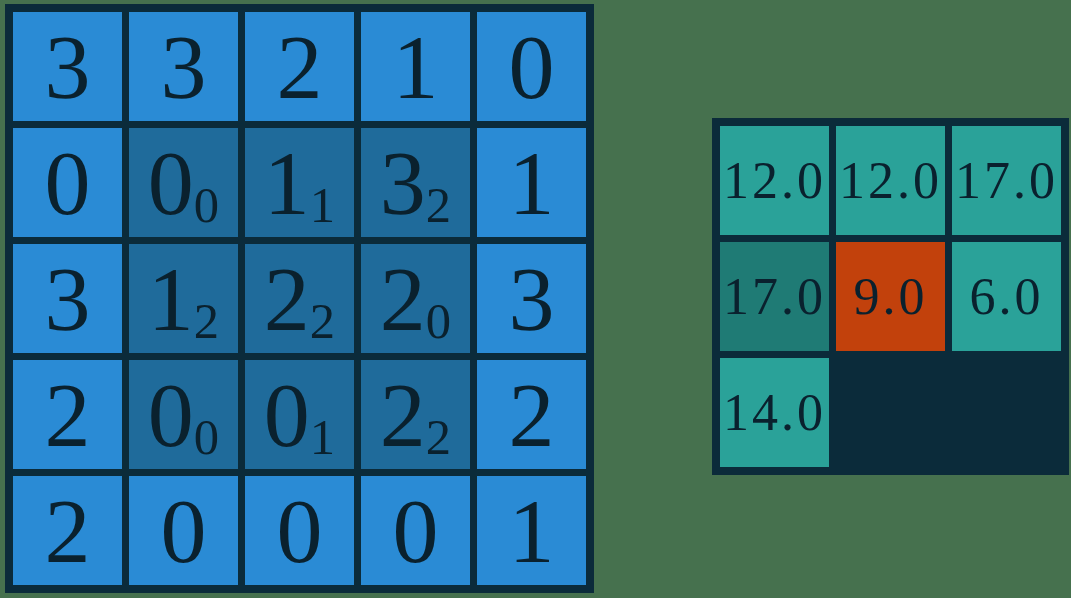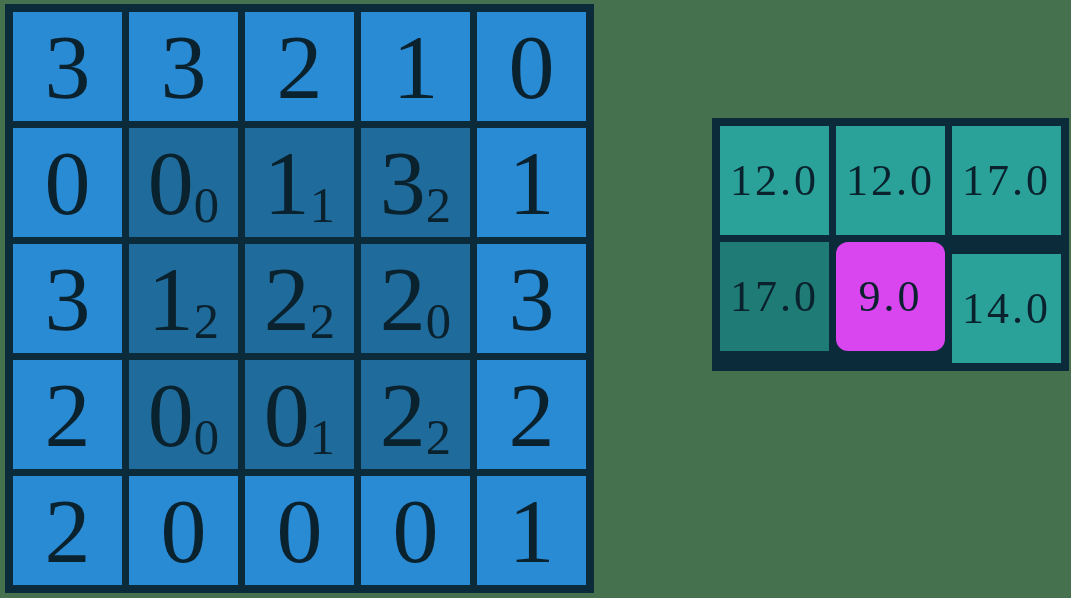--- a/index.html
+++ b/index.html
@@ -29,21 +29,21 @@
     width: 109px;
     height: 109px;
     display: flex;
     align-items: center;
     justify-content: center;
     color: var(--text, #0A212E);
     line-height: 1;
     user-select: none;
   }
   #input-matrix .cell  { font-size: 92px; }
-  #output-matrix .cell { font-size: 44px; letter-spacing: 3px; }
+  #output-matrix .cell { font-size: 52px; letter-spacing: 3px; }
   .sub {
     display: inline-block;
     font-size: 0.55em;
     transform: translateY(45%);
   }
 </style>
 </head>
 <body>
 
 <div id="stage">
@@ -139,20 +139,23 @@
       </div>
       <div class="cell" style="background: rgb(42, 162, 153);">
         <span>12.0</span>
       </div>
       <div class="cell" style="background: rgb(42, 162, 153);">
         <span>17.0</span>
       </div>
       <div class="cell" style="background: rgb(31, 123, 117);">
         <span>17.0</span>
       </div>
-      <div class="cell" style="background: #d946ef; border-radius: 12px;">
+      <div class="cell" style="background: #c2410c;">
         <span>9.0</span>
       </div>
-      <div class="cell" style="background: rgb(42, 162, 153); margin-top: 12px;">
+      <div class="cell" style="background: rgb(42, 162, 153);">
+        <span>6.0</span>
+      </div>
+      <div class="cell" style="background: rgb(42, 162, 153);">
         <span>14.0</span>
       </div>
     </div>
 </div>
 
 </body></html>

